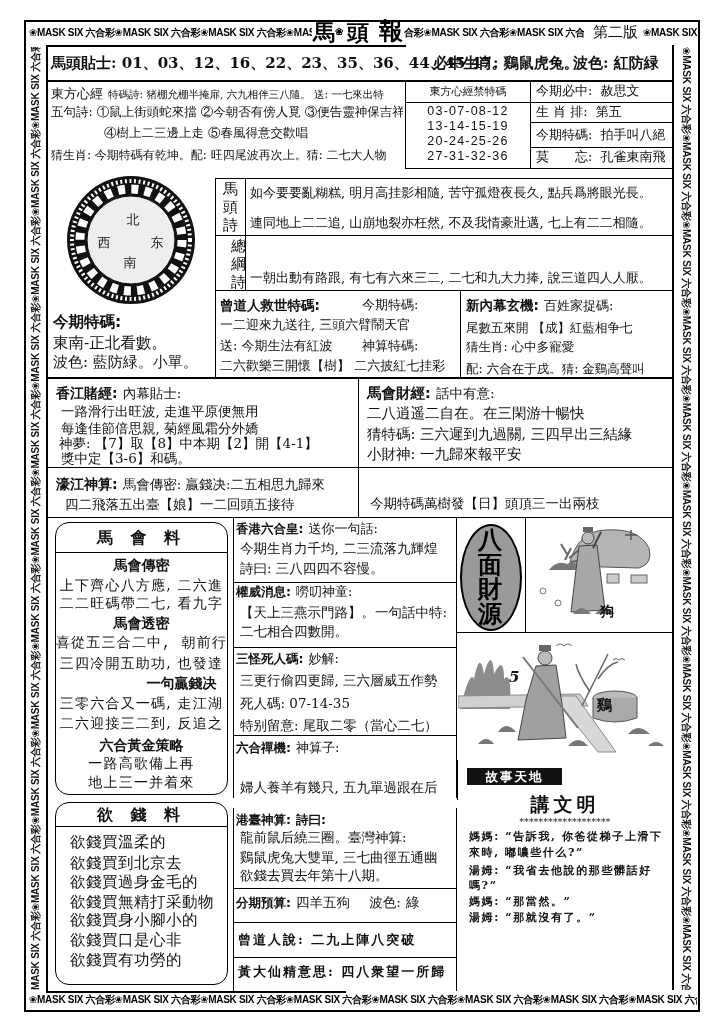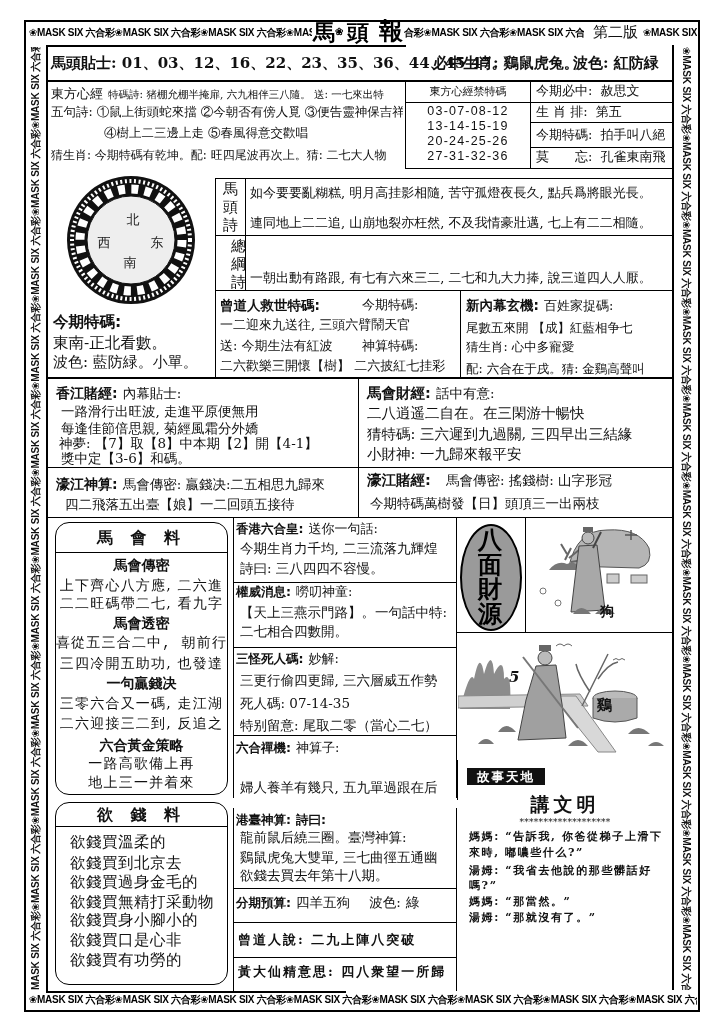--- a/index.html
+++ b/index.html
@@ -29,21 +29,21 @@
 .rbox{position:absolute;border:1.5px solid #000;border-radius:14px;box-sizing:border-box;}
 .rbox-head{position:absolute;left:0;right:0;top:0;border-bottom:1.5px solid #000;text-align:center;font-family:"DejaVu Sans",sans-serif;font-weight:bold;font-size:16px;letter-spacing:6px;}
 .center-line{position:absolute;left:55px;width:173px;text-align:center;white-space:nowrap;line-height:18px;height:18px;}
 .kai{font-size:14px;letter-spacing:1.2px;}
 .sub-hd{font-family:"DejaVu Sans",sans-serif;font-weight:bold;font-size:14px;}
 .money-line{position:absolute;left:70px;white-space:nowrap;font-size:15.5px;line-height:20px;height:20px;letter-spacing:0.5px;}
 .mid-title{font-family:"DejaVu Sans",sans-serif;font-weight:bold;font-size:12.5px;}
 .kai-bold{font-size:13px;font-weight:bold;letter-spacing:2px;}
 .badge{position:absolute;left:460px;top:524px;width:58px;height:103px;background:#9a9a9a;border:2px solid #000;border-radius:50%;}
 .badge-text{position:absolute;left:476px;top:528px;width:28px;font-family:"DejaVu Sans",sans-serif;font-weight:bold;font-size:24px;line-height:24.5px;text-align:center;word-break:break-all;color:#000;}
-.story-tag{position:absolute;left:467px;top:768px;width:78px;height:17px;background:#111;color:#fff;font-family:"DejaVu Sans",sans-serif;font-weight:bold;font-size:12.5px;letter-spacing:2px;line-height:17px;text-align:center;}
+.story-tag{position:absolute;left:467px;top:768px;width:95px;height:17px;background:#111;color:#fff;font-family:"DejaVu Sans",sans-serif;font-weight:bold;font-size:12.5px;letter-spacing:2px;line-height:17px;text-align:center;}
 .story-title{position:absolute;left:515px;width:100px;top:793px;text-align:center;font-size:19px;font-weight:bold;letter-spacing:4px;line-height:22px;}
 .story-stars{position:absolute;left:492px;width:146px;top:816px;text-align:center;font-size:9px;line-height:12px;letter-spacing:0.3px;overflow:hidden;white-space:nowrap;}
 .story-line{position:absolute;left:469px;white-space:nowrap;font-size:11px;letter-spacing:1.6px;line-height:16px;height:16px;font-weight:bold;}
 .illus-label{position:absolute;font-weight:bold;line-height:1;color:#111;}
 </style>
 </head>
 <body>
 
 <div id="page">
 
@@ -199,36 +199,32 @@
   <div class="t f145" style="left:367px;top:404px;">二八逍遥二自在。在三閑游十暢快</div>
   <div class="t f145" style="left:367px;top:425px;">猜特碼: 三六遲到九過關, 三四早出三結緣</div>
   <div class="t f145" style="left:367px;top:445px;">小財神: 一九歸來報平安</div>
 
   <div class="t" style="left:56px;top:475px;">
     <span class="hd" style="font-size:14px;">濠江神算:</span>
     <span class="f135">馬會傳密:  贏錢决:二五相思九歸來</span>
   </div>
   <div class="t f135" style="left:65px;top:495px;">四二飛落五出臺【娘】一二回頭五接待</div>
 
-  <div class="t" style="left:367px;top:471px;">
-    <span class="hd" style="font-size:14.5px;">濠江賭經:</span>
-    <span class="f135" style="margin-left:10px;">馬會傳密: 搖錢樹: 山字形冠</span>
-  </div>
   <div class="t f135" style="left:370px;top:494px;">今期特碼萬樹發【日】頭頂三一出兩枝</div>
 
   <div class="rbox" style="left:55px;top:522px;width:173px;height:273px;">
     <div class="rbox-head" style="height:29px;line-height:30px;">馬 會 料</div>
   </div>
   <div class="center-line sub-hd" style="top:556px;">馬會傳密</div>
   <div class="center-line kai" style="top:576px;">上下齊心八方應, 二六進</div>
   <div class="center-line kai" style="top:594px;">二二旺碼帶二七, 看九字</div>
   <div class="center-line sub-hd" style="top:614px;">馬會透密</div>
   <div class="center-line kai" style="top:634px;font-family:Liberation Mono, monospace;">喜從五三合二中, 朝前行</div>
   <div class="center-line kai" style="top:654px;">三四冷開五助功, 也發達</div>
-  <div class="center-line sub-hd" style="top:674px;">一句贏錢决</div>
+  <div class="center-line sub-hd" style="top:674px;padding-left:40px;">一句贏錢决</div>
   <div class="center-line kai" style="top:694px;">三零六合又一碼, 走江湖</div>
   <div class="center-line kai" style="top:714px;">二六迎接三二到, 反追之</div>
   <div class="center-line sub-hd" style="top:736px;">六合黃金策略</div>
   <div class="center-line kai" style="top:754px;">一路高歌備上再</div>
   <div class="center-line kai" style="top:773px;">地上三一并着來</div>
 
   <div class="rbox" style="left:55px;top:802px;width:173px;height:183px;">
     <div class="rbox-head" style="height:23px;line-height:24px;">欲 錢 料</div>
   </div>
   <div class="money-line" style="top:832px;">欲錢買溫柔的</div>

